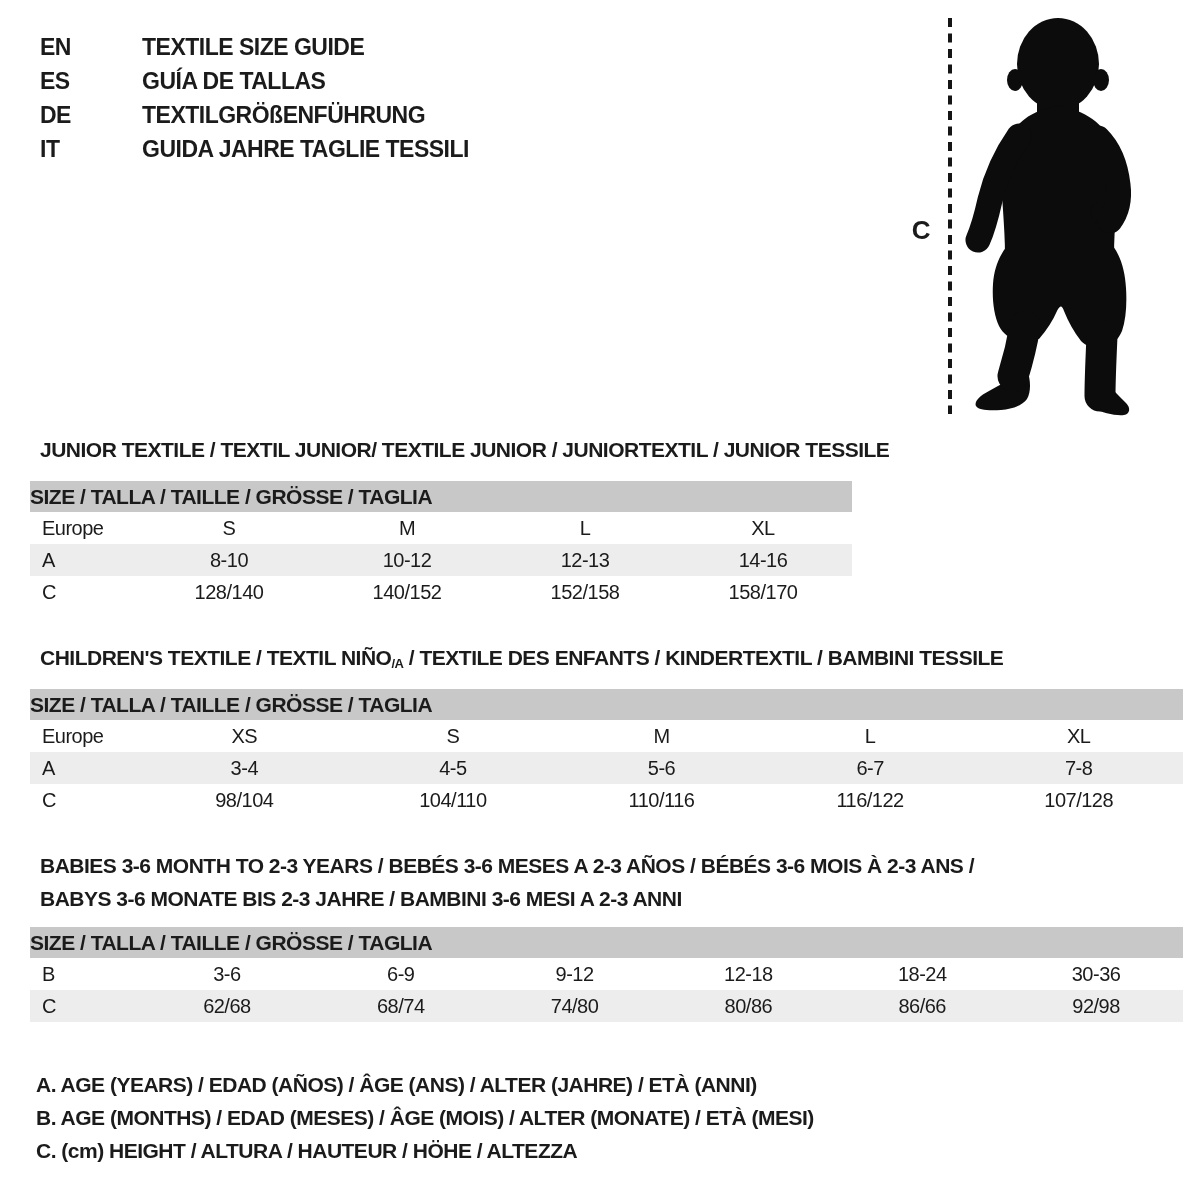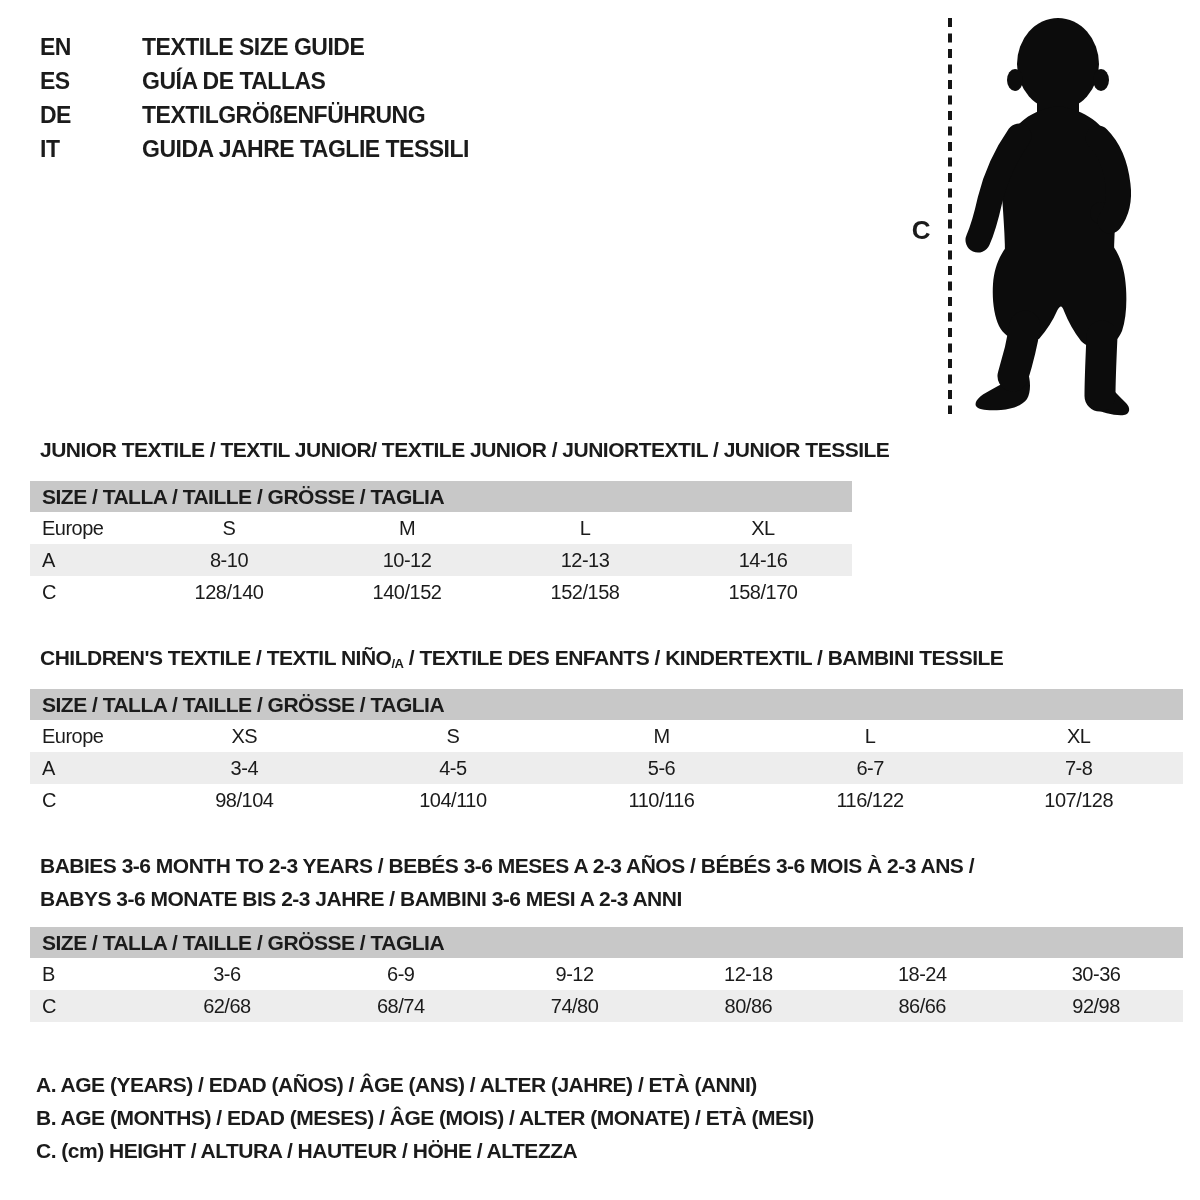--- a/index.html
+++ b/index.html
@@ -12,21 +12,21 @@
   .lang-row{display:flex;height:34px;line-height:34px;font-size:23px;gap:24px;}
   .lang-code{width:78px;}
   
   .figure-svg{position:absolute;left:938px;top:14px;}
   .c-label{position:absolute;left:903px;top:217px;width:36px;text-align:center;font-size:26px;line-height:26px;}
   
   .sec-title{position:absolute;left:40px;font-size:21px;line-height:33px;white-space:nowrap;}
   .sub-a{font-size:13px;vertical-align:-3px;}
   
   table{position:absolute;border-collapse:collapse;table-layout:fixed;letter-spacing:-0.5px;}
-  th{height:31px;background:#c8c8c8;text-align:left;padding:0 0 0 12px;font-size:21px;font-weight:700;}
+  th{height:31px;background:#c8c8c8;text-align:left;padding:0 0 0 0;font-size:21px;font-weight:700;}
   td{height:32px;text-align:center;font-size:20px;font-weight:400;padding:0;}
   td.lbl{text-align:left;padding-left:12px;}
   tr.stripe td{background:#ededed;}
   .t-junior{left:30px;top:481px;width:822px;}
   .t-children{left:30px;top:689px;width:1153px;}
   .t-babies{left:30px;top:927px;width:1153px;}
   
   .legend{position:absolute;left:36px;top:1068px;}
   .legend-line{font-size:21px;line-height:33px;white-space:nowrap;}
 </style>

